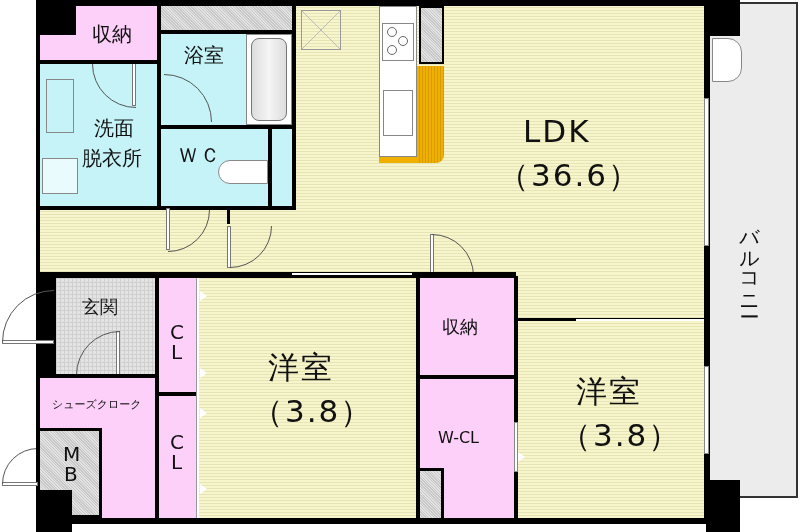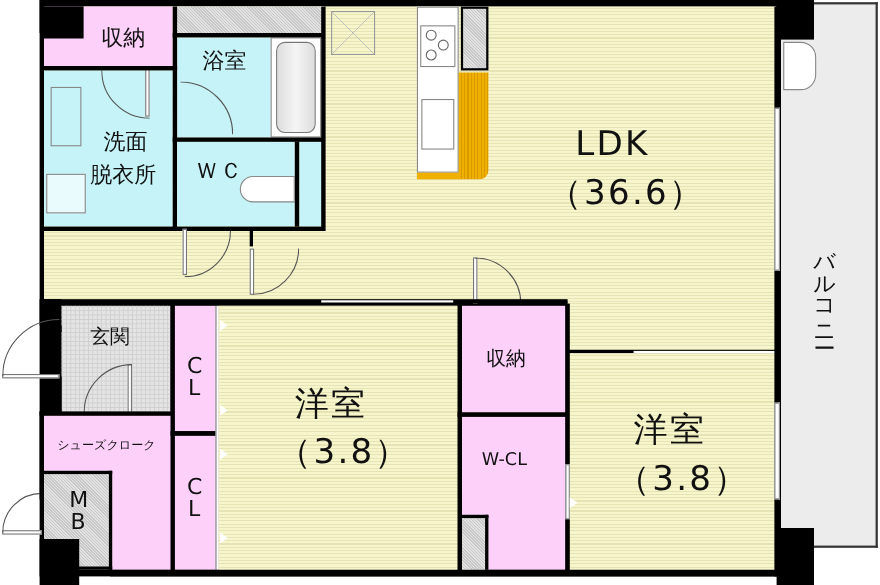--- a/index.html
+++ b/index.html
@@ -148,21 +148,21 @@
 <div class="tri" style="left:200px;top:408px;"></div>
 <div class="tri" style="left:200px;top:484px;"></div>
 <div class="lbl big" style="left:268px;top:352px;">洋室</div>
 <div class="lbl big" style="left:252px;top:396px;">（3.8）</div>
 
 <div class="abs wall" style="left:416px;top:276px;width:4px;height:244px;"></div>
 <div class="abs pink" style="left:420px;top:278px;width:94px;height:97px;"></div>
 <div class="lbl med" style="left:442px;top:318px;font-size:18px;">収納</div>
 <div class="abs wall" style="left:416px;top:375px;width:100px;height:4px;"></div>
 <div class="abs pink" style="left:420px;top:379px;width:94px;height:139px;"></div>
-<div class="lbl" style="left:438px;top:410px;font-size:16px;">W-CL</div>
+<div class="lbl" style="left:438px;top:430px;font-size:16px;">W-CL</div>
 <div class="abs grayhatch" style="left:420px;top:468px;width:24px;height:50px;border-top:3px solid #000;border-right:3px solid #000;"></div>
 <div class="abs wall" style="left:514px;top:276px;width:4px;height:244px;"></div>
 <div class="win" style="left:514px;top:422px;width:4px;height:50px;"></div>
 <div class="tri" style="left:518px;top:452px;"></div>
 <div class="abs wall" style="left:516px;top:318px;width:190px;height:3px;"></div>
 <div class="abs" style="left:576px;top:319px;width:128px;height:2px;background:#fff;"></div>
 
 <div class="lbl big" style="left:576px;top:376px;">洋室</div>
 <div class="lbl big" style="left:560px;top:420px;">（3.8）</div>
 

